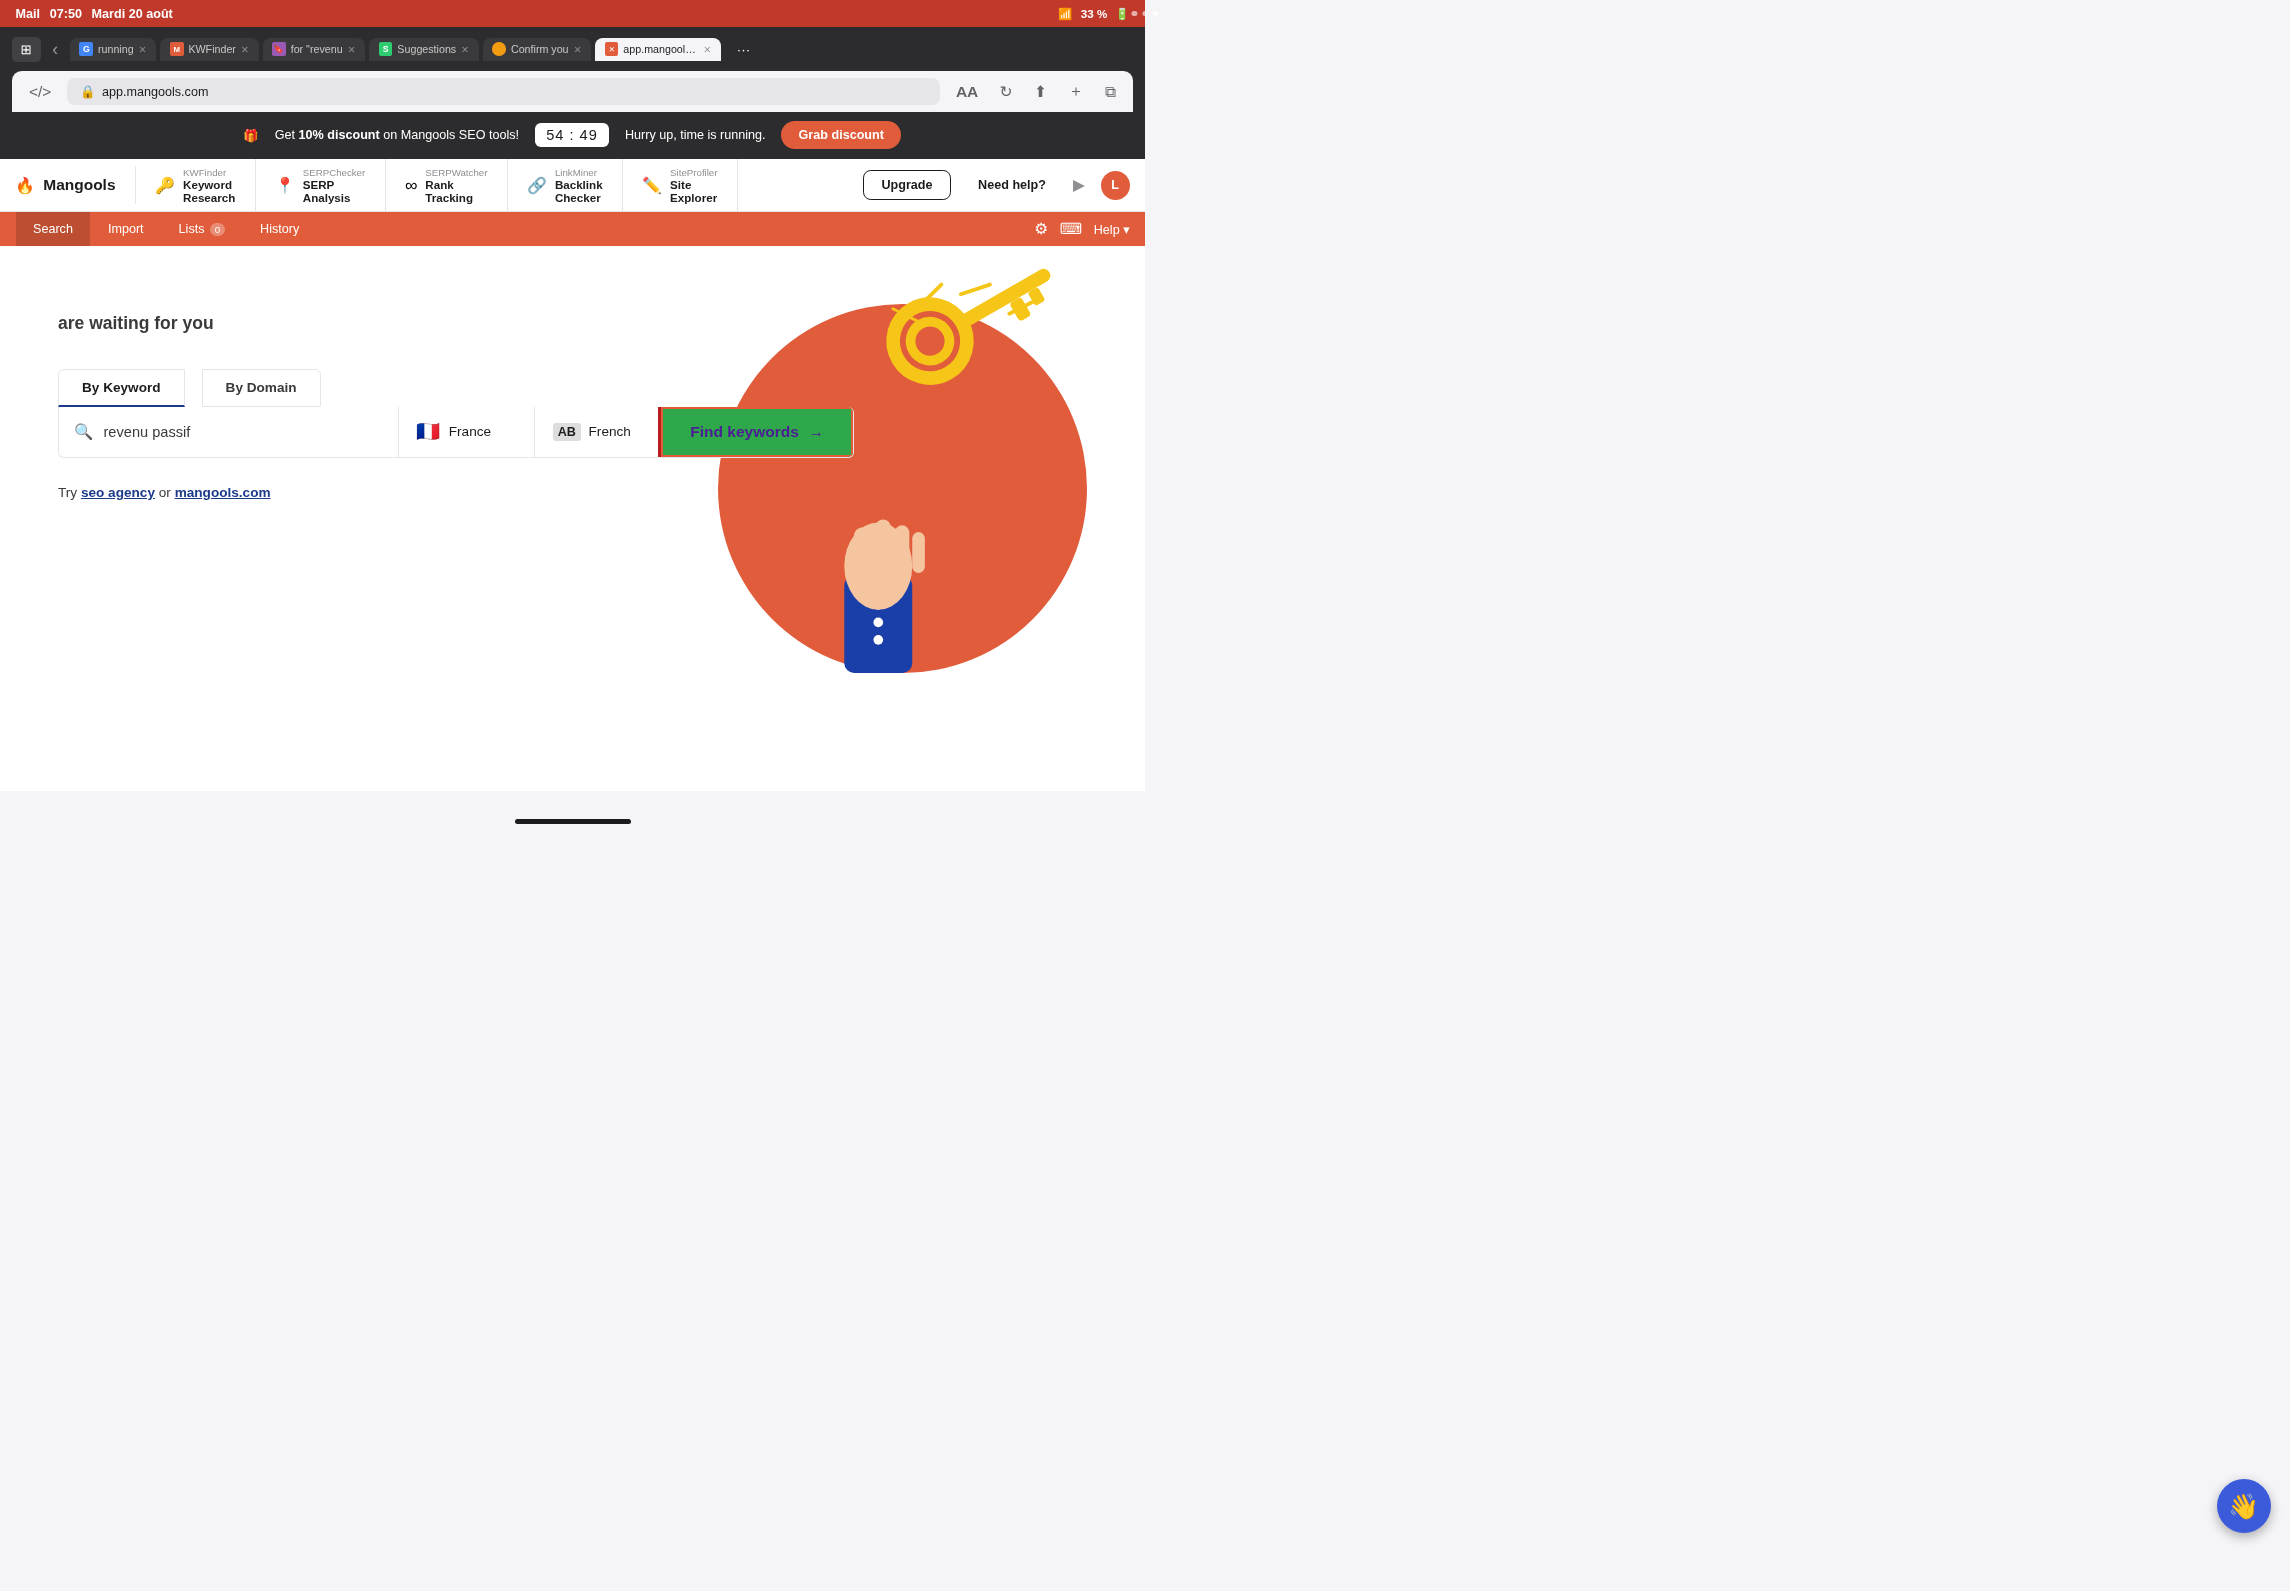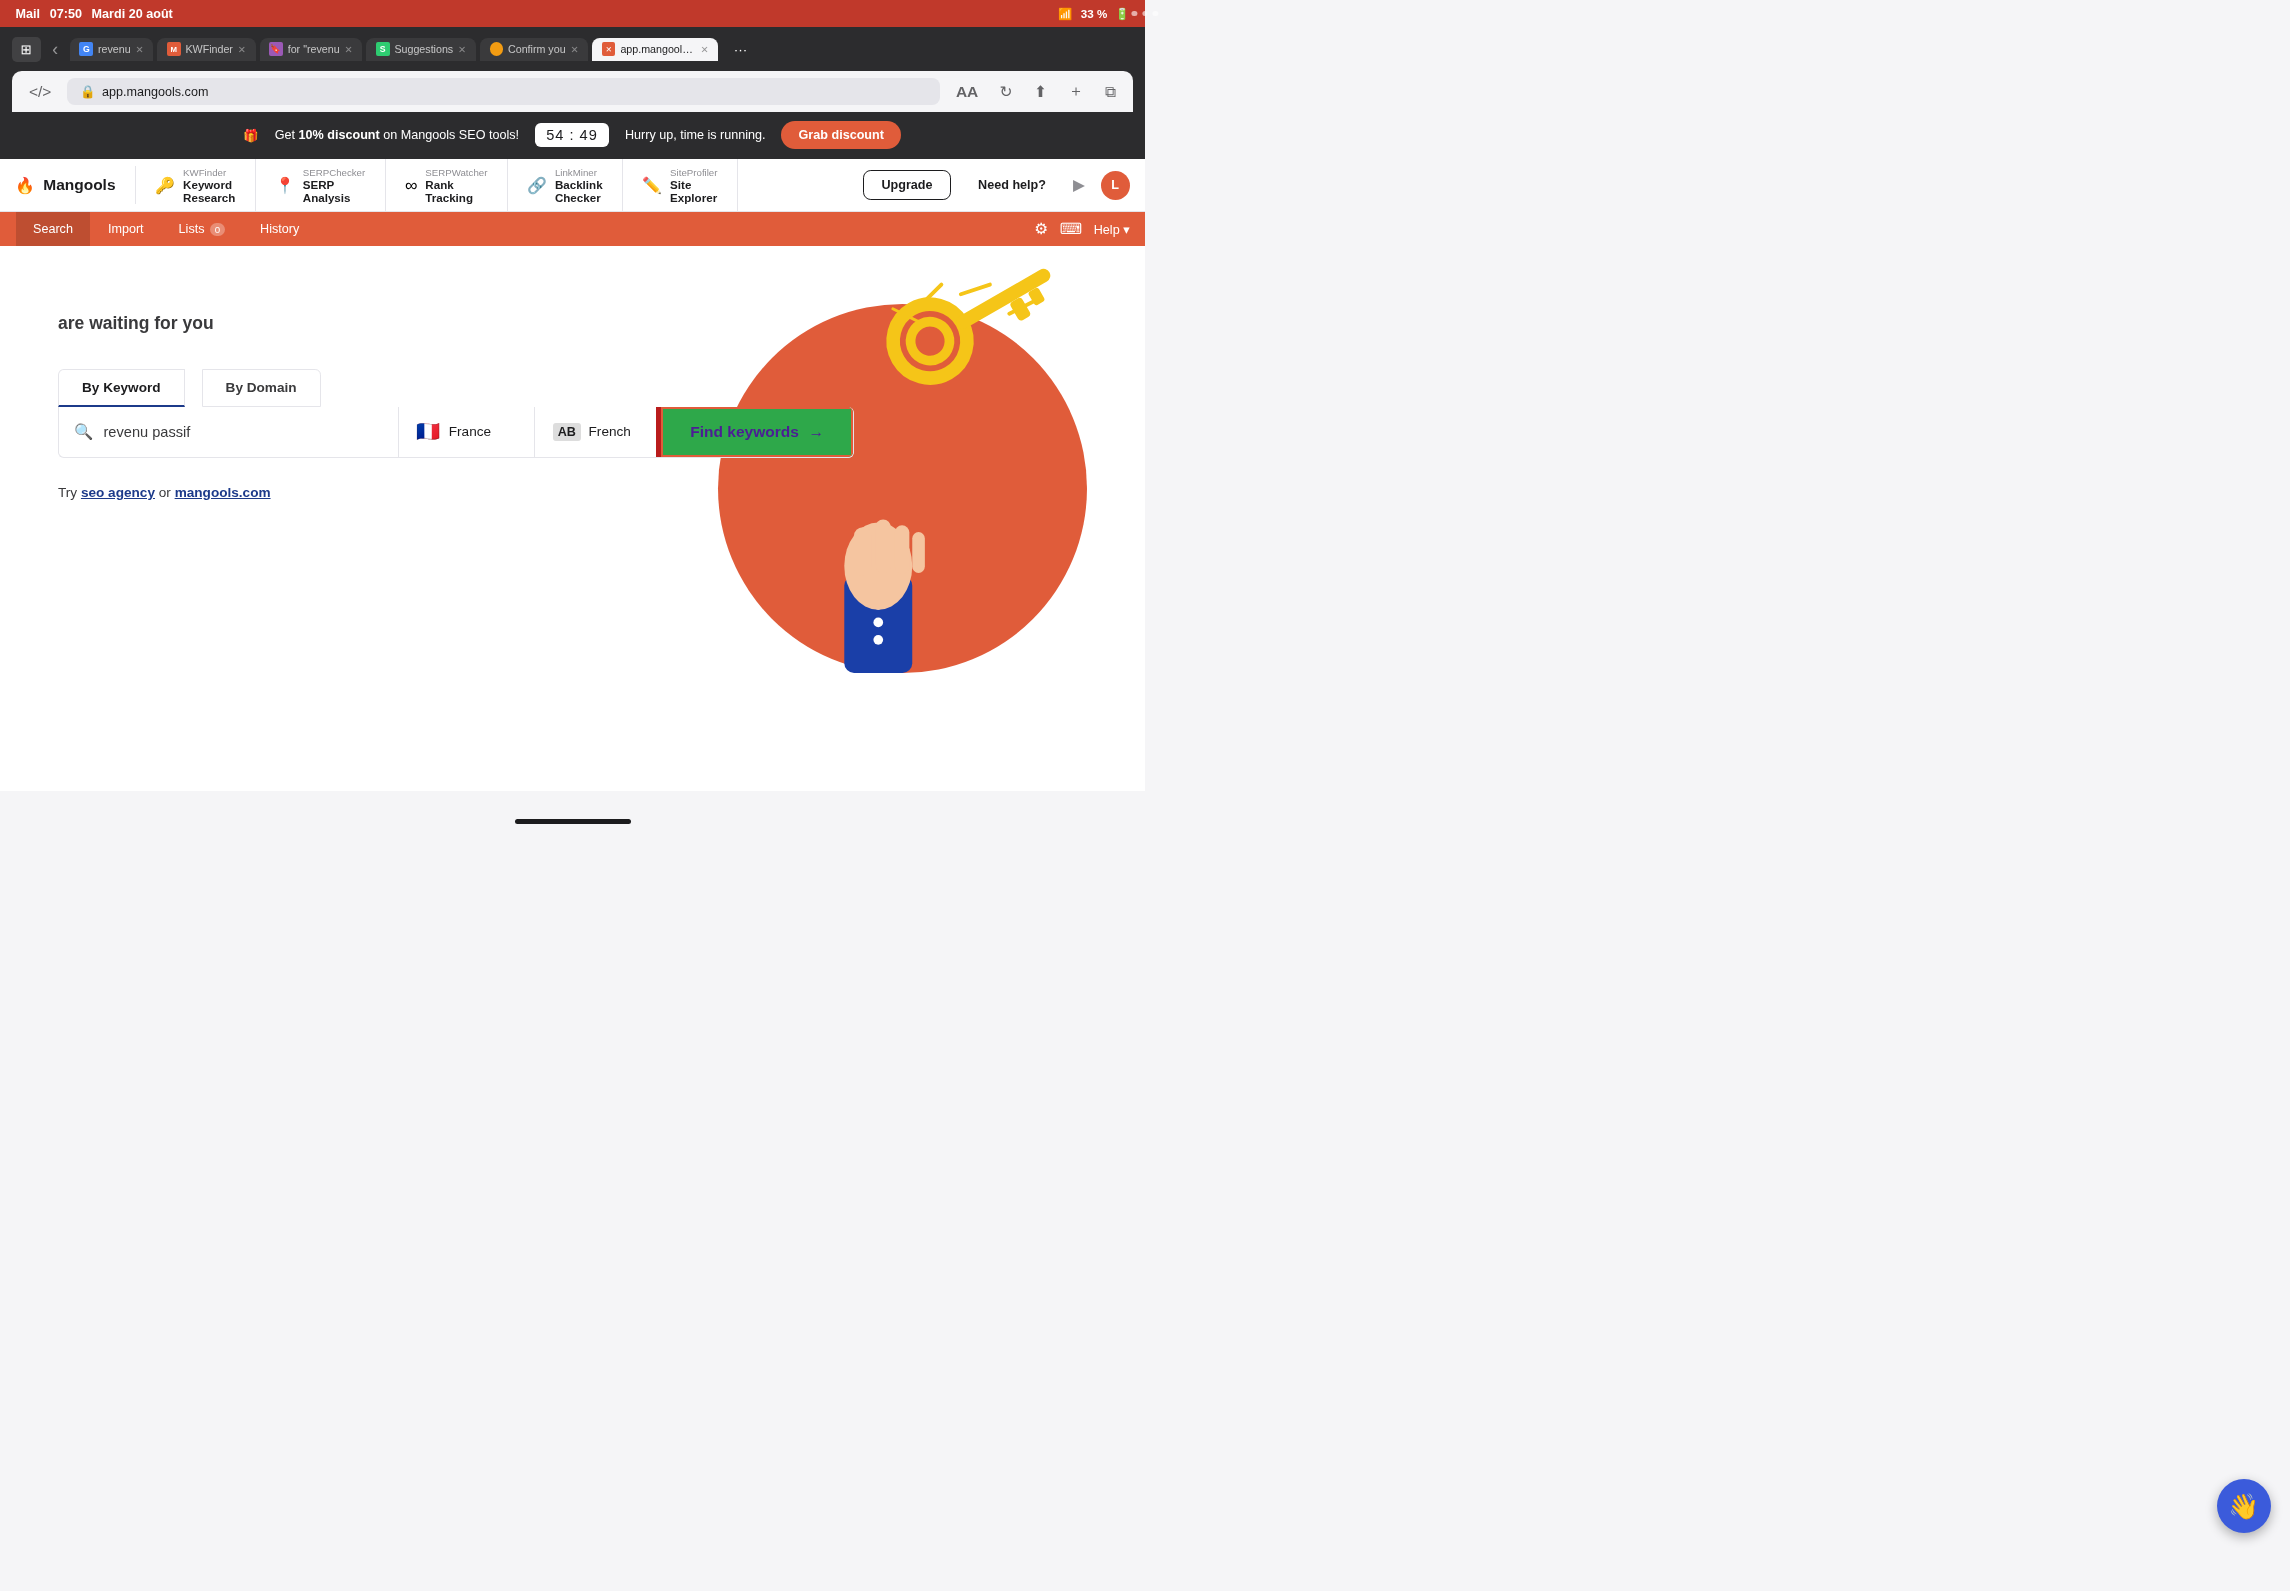--- a/index.html
+++ b/index.html
@@ -325,21 +325,21 @@
     .flag { font-size: 19.4px; }
     .lang-select {
       display: flex;
       align-items: center;
       padding: 13.6px 17.5px;
       gap: 7.8px;
       font-size: 13.6px;
       color: #1c1c1e;
       cursor: pointer;
       min-width: 126px;
-      border-right: 5px solid #b91c1c;
+      border-right: 3px solid #b91c1c;
     }
     .find-btn {
       background: #2ea84a;
       color: #4c1d95;
       border: none;
       padding: 13.6px 29px;
       font-size: 15.5px;
       font-weight: 700;
       cursor: pointer;
       display: flex;
@@ -418,21 +418,21 @@
 
 <div class="browser-chrome">
   <div class="browser-toolbar">
     <button class="btn-sidebar">⊞</button>
     <button class="btn-nav">‹</button>
 
     <div class="tabs-row">
 
       <div class="tab">
         <span class="tab-favicon" style="background:#4285f4;color:white;display:flex;align-items:center;justify-content:center;font-size:8.7px;font-weight:700;">G</span>
-        <span style="overflow:hidden;text-overflow:ellipsis;">revenu</span>
+        <span style="overflow:hidden;text-overflow:ellipsis;">running</span>
         <span class="tab-close">✕</span>
       </div>
 
       <div class="tab">
         <span class="tab-favicon" style="background:#e05c3a;color:white;display:flex;align-items:center;justify-content:center;font-size:7.8px;font-weight:700;">M</span>
         <span style="overflow:hidden;text-overflow:ellipsis;">KWFinder</span>
         <span class="tab-close">✕</span>
       </div>
 
       <div class="tab">

